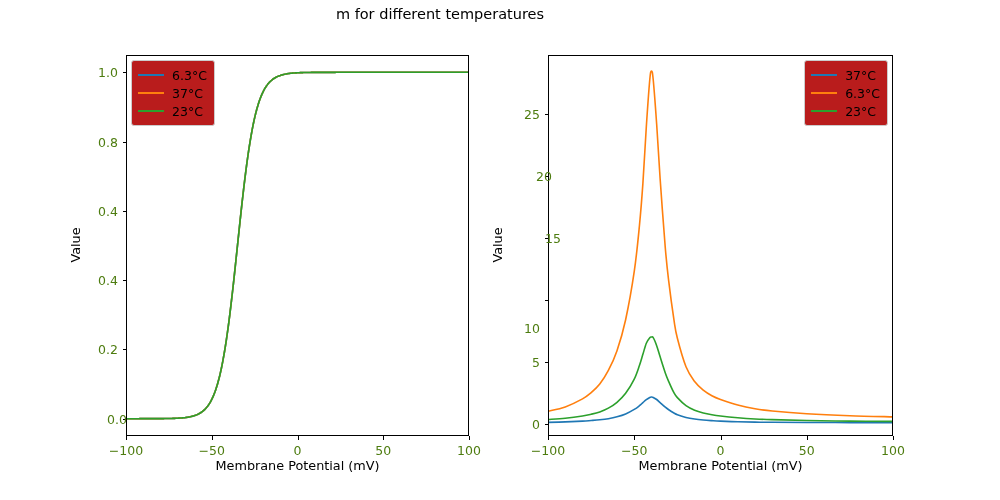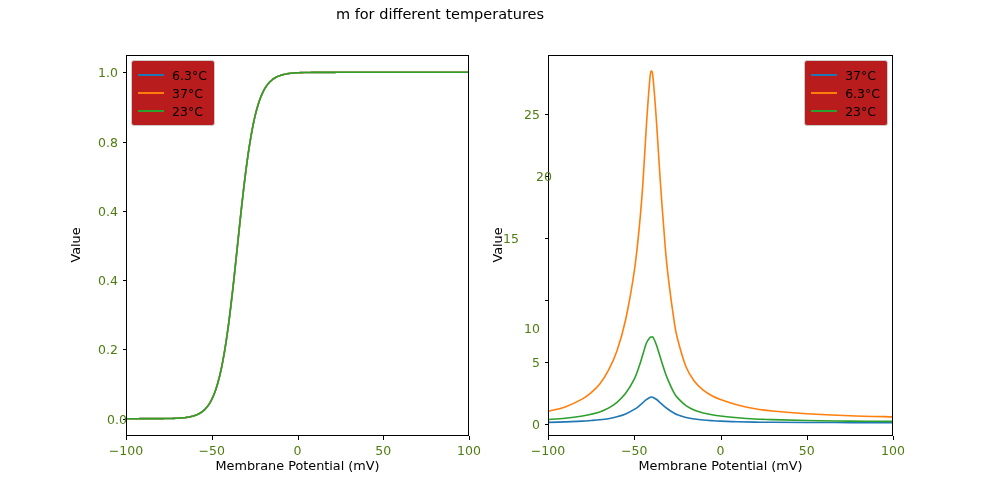--- a/index.html
+++ b/index.html
@@ -180,21 +180,21 @@
         <div class="ticklabel ticklabel-x" style="left: 258.75px; top: 388px;">50</div>
         <div class="tick tick-x" style="left: 345px; top: 381px;"></div>
         <div class="ticklabel ticklabel-x" style="left: 345px; top: 388px;">100</div>
         <div class="tick tick-y" style="left: -3.5px; top: 368.63px;"></div>
         <div class="ticklabel ticklabel-y" style="right: 353px; top: 368.63px; position: absolute;">0</div>
         <div class="tick tick-y" style="left: -3.5px; top: 306.779px;"></div>
         <div class="ticklabel ticklabel-y" style="right: 353px; top: 306.779px; position: absolute;">5</div>
         <div class="tick tick-y" style="left: -3.5px; top: 244.929px;"></div>
         <div class="ticklabel ticklabel-y" style="right: 353px; top: 244.929px; position: absolute; margin-top: 28px;">10</div>
         <div class="tick tick-y" style="left: -3.5px; top: 183.078px;"></div>
-        <div class="ticklabel ticklabel-y" style="right: 374px; top: 183.078px; position: absolute; margin-left: 16px;">15</div>
+        <div class="ticklabel ticklabel-y" style="right: 332px; top: 183.078px; position: absolute; margin-left: 16px;">15</div>
         <div class="tick tick-y" style="left: -3.5px; top: 121.227px;"></div>
         <div class="ticklabel ticklabel-y" style="right: 341px; top: 121.227px; position: absolute;">20</div>
         <div class="tick tick-y" style="left: -3.5px; top: 59.3766px;"></div>
         <div class="ticklabel ticklabel-y" style="right: 353px; top: 59.3766px; position: absolute;">25</div>
       </div>
     <div class="axlabel-x" style="top:403px;">Membrane Potential (mV)</div>
     <div class="axlabel-y" style="left:-58px; top:190px;">Value</div>
     <div class="legend" id="legend-right" style="right:5px; top:5px;">
         <div class="legend-row">
           <span class="legend-swatch" style="background: rgb(31, 119, 180);"></span>

